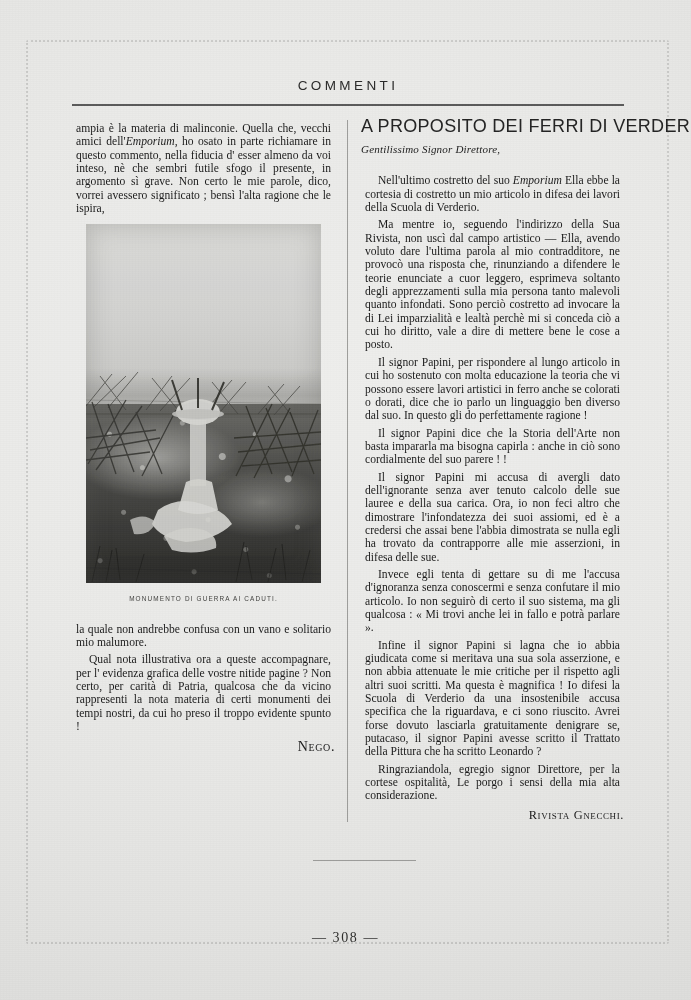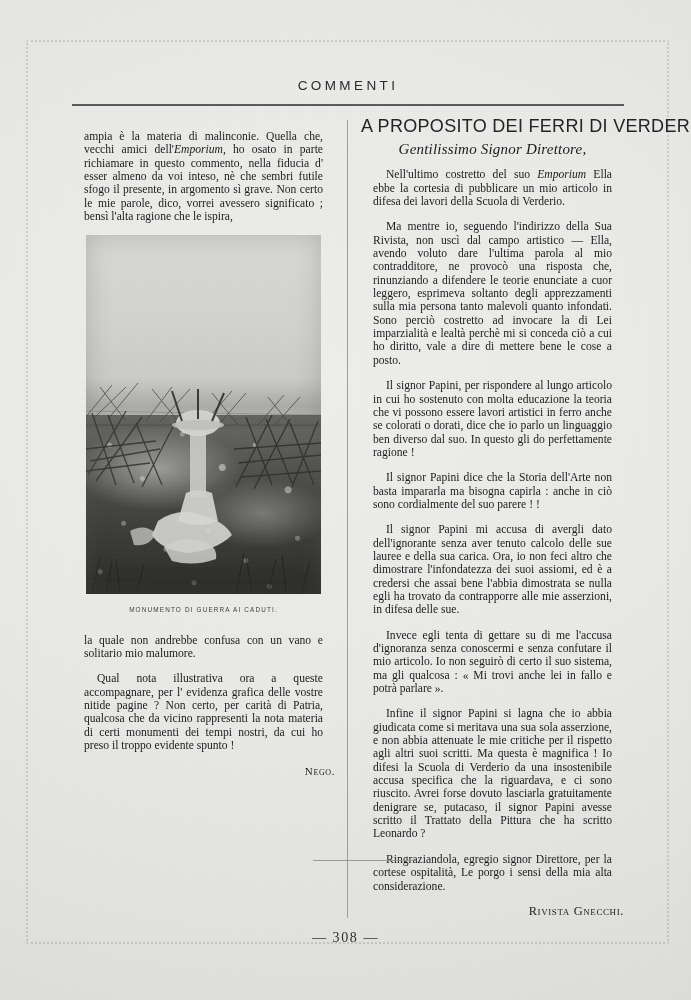--- a/index.html
+++ b/index.html
@@ -91,51 +91,51 @@
     width: 1px;
     align-self: stretch;
     background: #8f8f8d;
     margin: 2px 0 0 0;
     flex: 0 0 1px;
     opacity: .85;
   }
   .col-right { padding-left: 13px; }
 
   p {
-    margin: 12px;
+    margin: 4px;
     text-indent: 13px;
   }
   p.noind { text-indent: 0; }
 
   em.it { font-style: italic; }
 
   
   .article-title {
     font-family: "Liberation Sans", "DejaVu Sans", sans-serif;
     font-size: 18px;
     line-height: 16px;
     letter-spacing: .3px;
     text-align: left;
     color: #232323;
     margin-bottom: 9px;
     white-space: nowrap;
   }
   .salutation {
     font-style: italic;
-    font-size: 15px;
-    text-align: center;
-    margin-bottom: 7px;
+    font-size: 11px;
+    text-align: left;
+    margin-bottom: 18px;
     letter-spacing: .2px;
   }
 
   
   .signature {
     text-align: right;
     margin-top: 6px;
-    font-size: 11px;
+    font-size: 14px;
     font-variant: small-caps;
     letter-spacing: .6px;
   }
   .sig-big { font-size: 12.4px; }
 
   
   .figure {
     margin: 9px 0 0 0;
     width: 100%;
   }
@@ -313,21 +313,21 @@
         <div class="signature">Nego.</div>
       </div>
 
       <div class="col-divider"></div>
 
       <div class="col col-right">
 
         <div class="article-title">A PROPOSITO DEI FERRI DI VERDERIO</div>
         <div class="salutation">Gentilissimo Signor Direttore,</div>
 
-        <p><span>Nell'ultimo costretto del suo </span><em class="it">Emporium</em><span> Ella ebbe la cortesia di pubblicare un mio articolo in difesa dei lavori della Scuola di Verderio.</span></p>
+        <p><span>Nell'ultimo costretto del suo </span><em class="it">Emporium</em><span> Ella ebbe la cortesia di costretto un mio articolo in difesa dei lavori della Scuola di Verderio.</span></p>
 
         <p>Ma mentre io, seguendo l'indirizzo della Sua Rivista, non uscì dal campo artistico — Ella, avendo voluto dare l'ultima parola al mio contradditore, ne provocò una risposta che, rinunziando a difendere le teorie enunciate a cuor leggero, esprimeva soltanto degli apprezzamenti sulla mia persona tanto malevoli quanto infondati. Sono perciò costretto ad invocare la di Lei imparzialità e lealtà perchè mi si conceda ciò a cui ho diritto, vale a dire di mettere bene le cose a posto.</p>
         <p>Il signor Papini, per rispondere al lungo articolo in cui ho sostenuto con molta educazione la teoria che vi possono essere lavori artistici in ferro anche se colorati o dorati, dice che io parlo un linguaggio ben diverso dal suo. In questo gli do perfettamente ragione !</p>
         <p>Il signor Papini dice che la Storia dell'Arte non basta impararla ma bisogna capirla : anche in ciò sono cordialmente del suo parere ! !</p>
         <p>Il signor Papini mi accusa di avergli dato dell'ignorante senza aver tenuto calcolo delle sue lauree e della sua carica. Ora, io non feci altro che dimostrare l'infondatezza dei suoi assiomi, ed è a credersi che assai bene l'abbia dimostrata se nulla egli ha trovato da contrapporre alle mie asserzioni, in difesa delle sue.</p>
         <p>Invece egli tenta di gettare su di me l'accusa d'ignoranza senza conoscermi e senza confutare il mio articolo. Io non seguirò di certo il suo sistema, ma gli qualcosa : « Mi trovi anche lei in fallo e potrà parlare ».</p>
         <p>Infine il signor Papini si lagna che io abbia giudicata come si meritava una sua sola asserzione, e non abbia attenuate le mie critiche per il rispetto agli altri suoi scritti. Ma questa è magnifica ! Io difesi la Scuola di Verderio da una insostenibile accusa specifica che la riguardava, e ci sono riuscito. Avrei forse dovuto lasciarla gratuitamente denigrare se, putacaso, il signor Papini avesse scritto il Trattato della Pittura che ha scritto Leonardo ?</p>
         <p>Ringraziandola, egregio signor Direttore, per la cortese ospitalità, Le porgo i sensi della mia alta considerazione.</p>
 
         <div class="signature sig-big">Rivista Gnecchi.</div>

